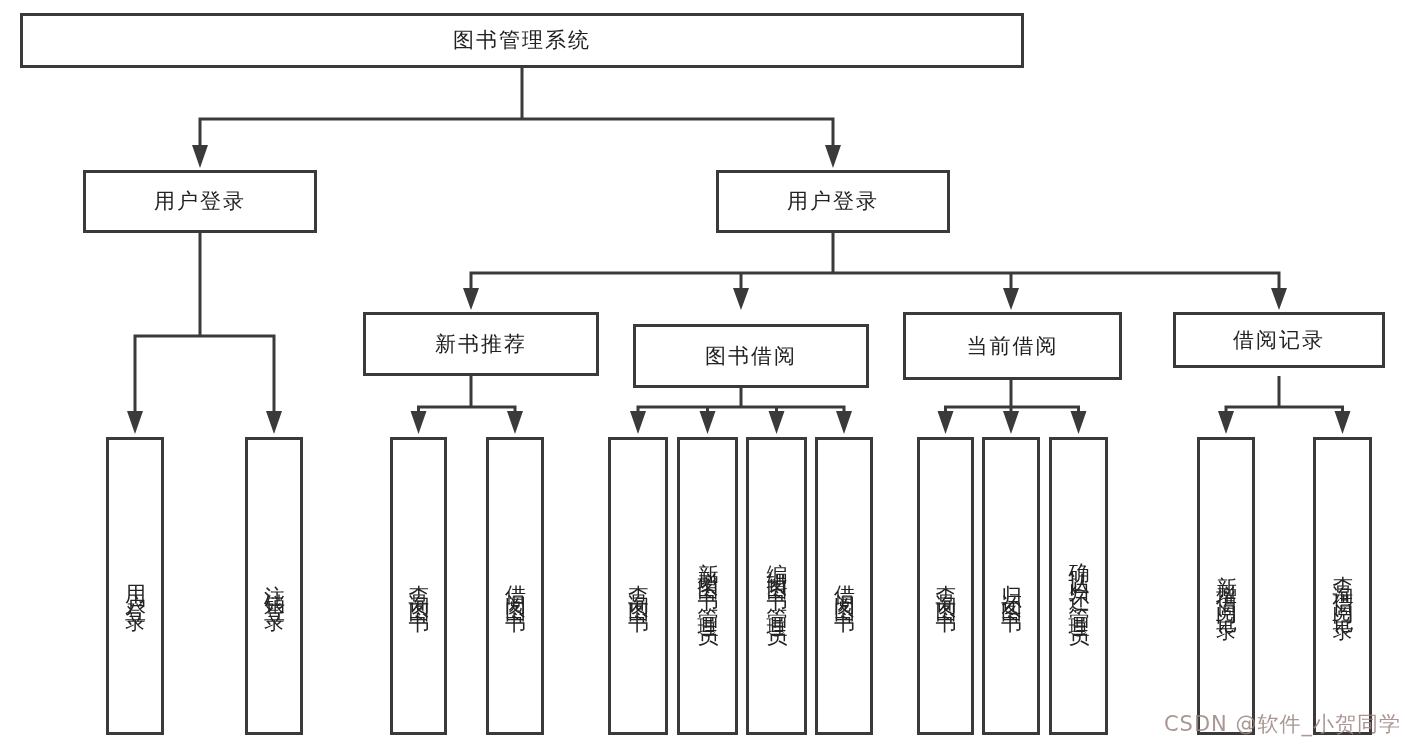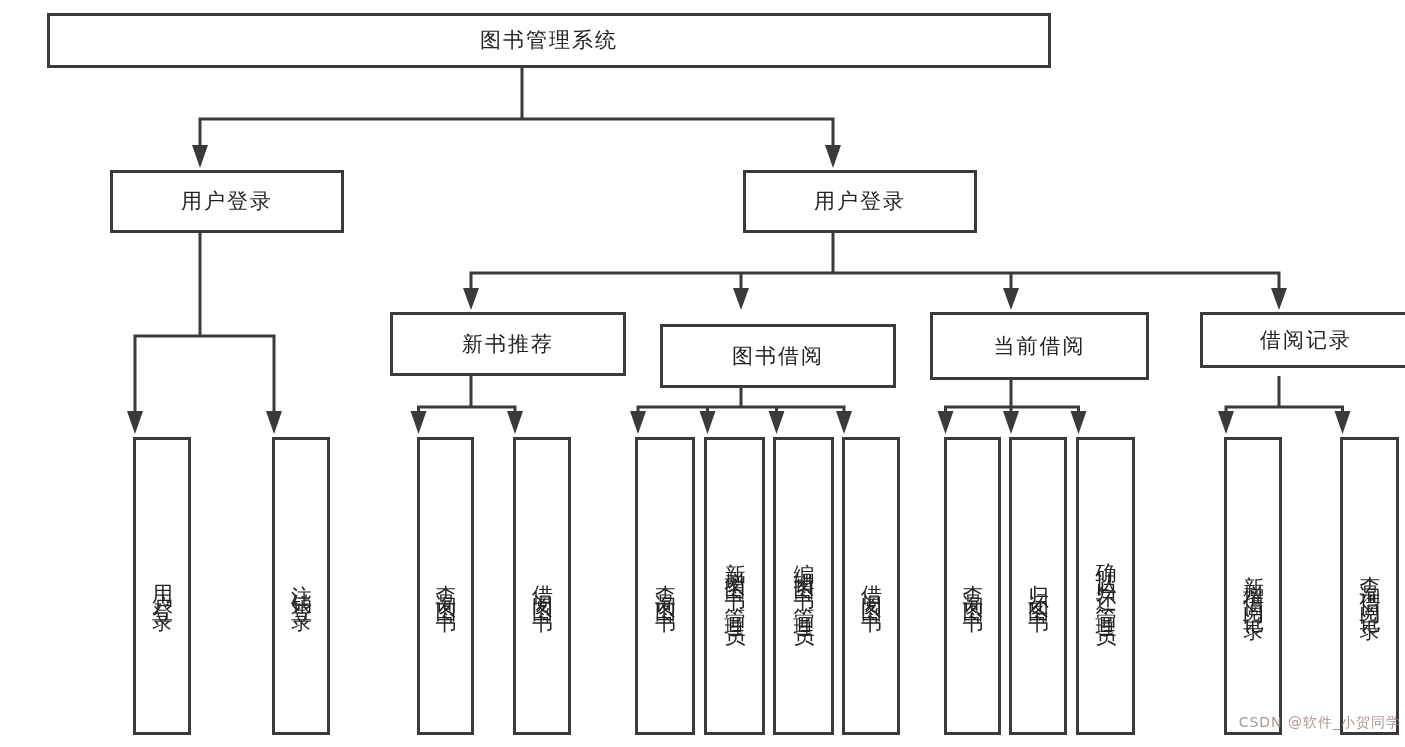--- a/index.html
+++ b/index.html
@@ -29,42 +29,41 @@
   .node{
     position:absolute;
     box-sizing:border-box;
     border:3px solid var(--line);
     background:#fff;
     color:var(--text);
     display:flex;
     align-items:center;
     justify-content:center;
     text-align:center;
-    margin-left:27px;
   }
   .hnode{
     font-size:21px;
     letter-spacing:2px;
     line-height:1;
     white-space:nowrap;
   }
   .vnode{
     top:437px;
     height:298px;
     writing-mode:vertical-rl;
     text-orientation:mixed;
     font-size:21px;
     letter-spacing:9px;
     line-height:1;
   }
   .watermark{
     position:absolute;
     right:4px;
-    bottom:15px;
-    font-size:14px;
+    bottom:9px;
+    font-size:21px;
     letter-spacing:1px;
     color:var(--watermark);
     opacity:.85;
     white-space:nowrap;
     z-index:5;
     margin-top:13px;
   }
 </style>
 </head>
 <body>

